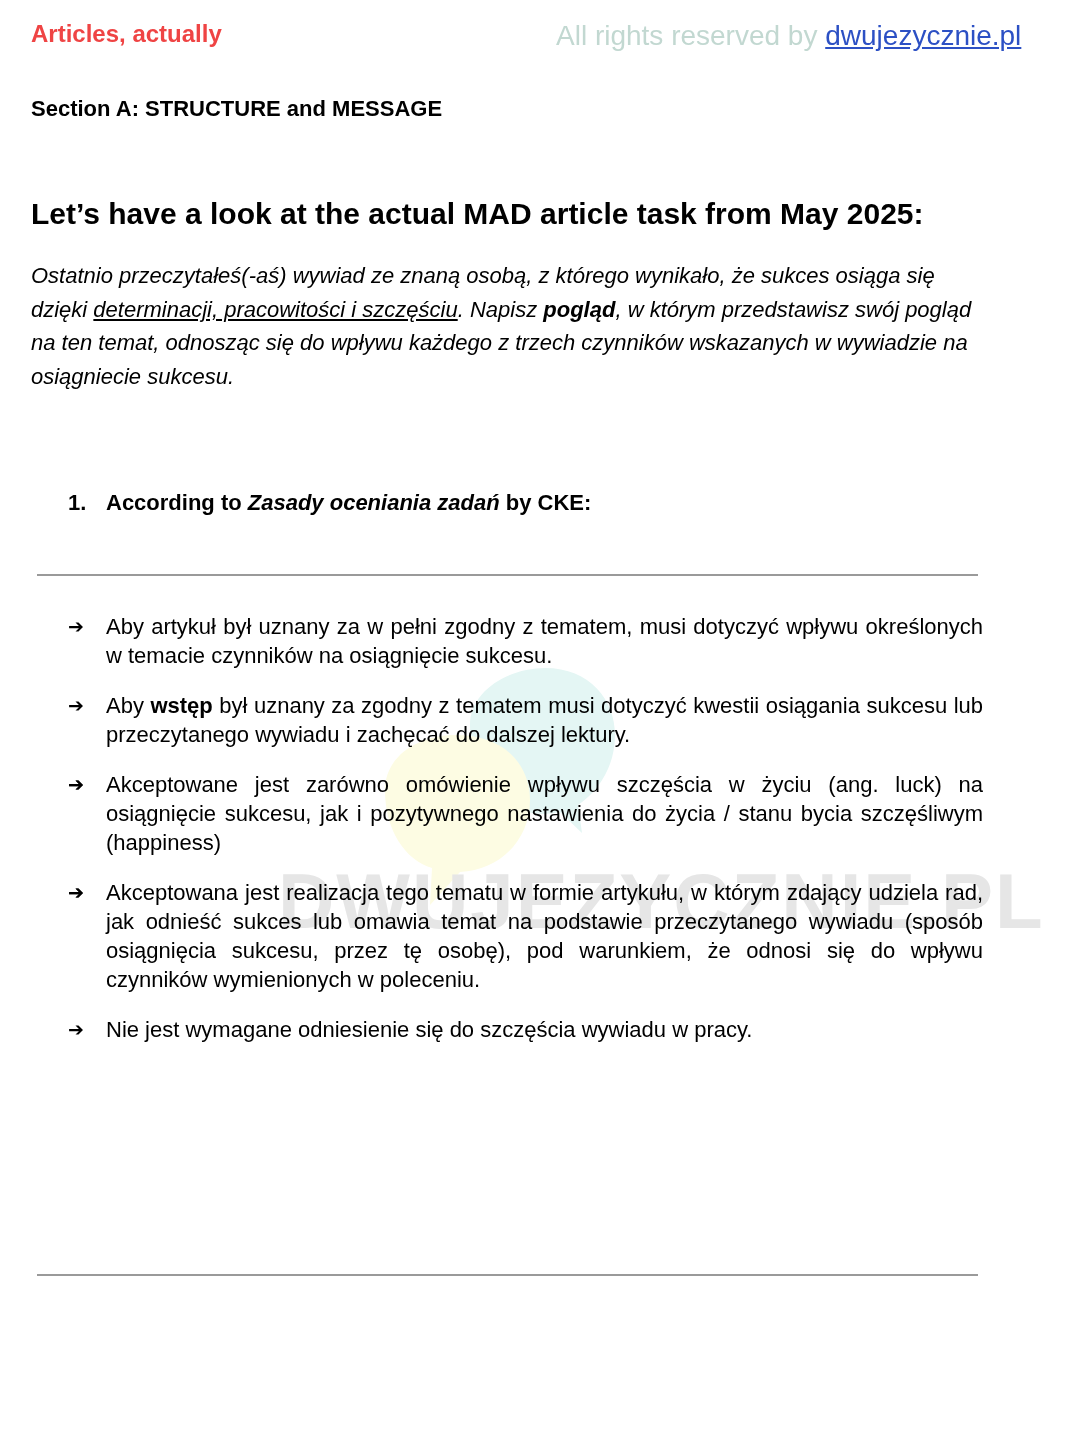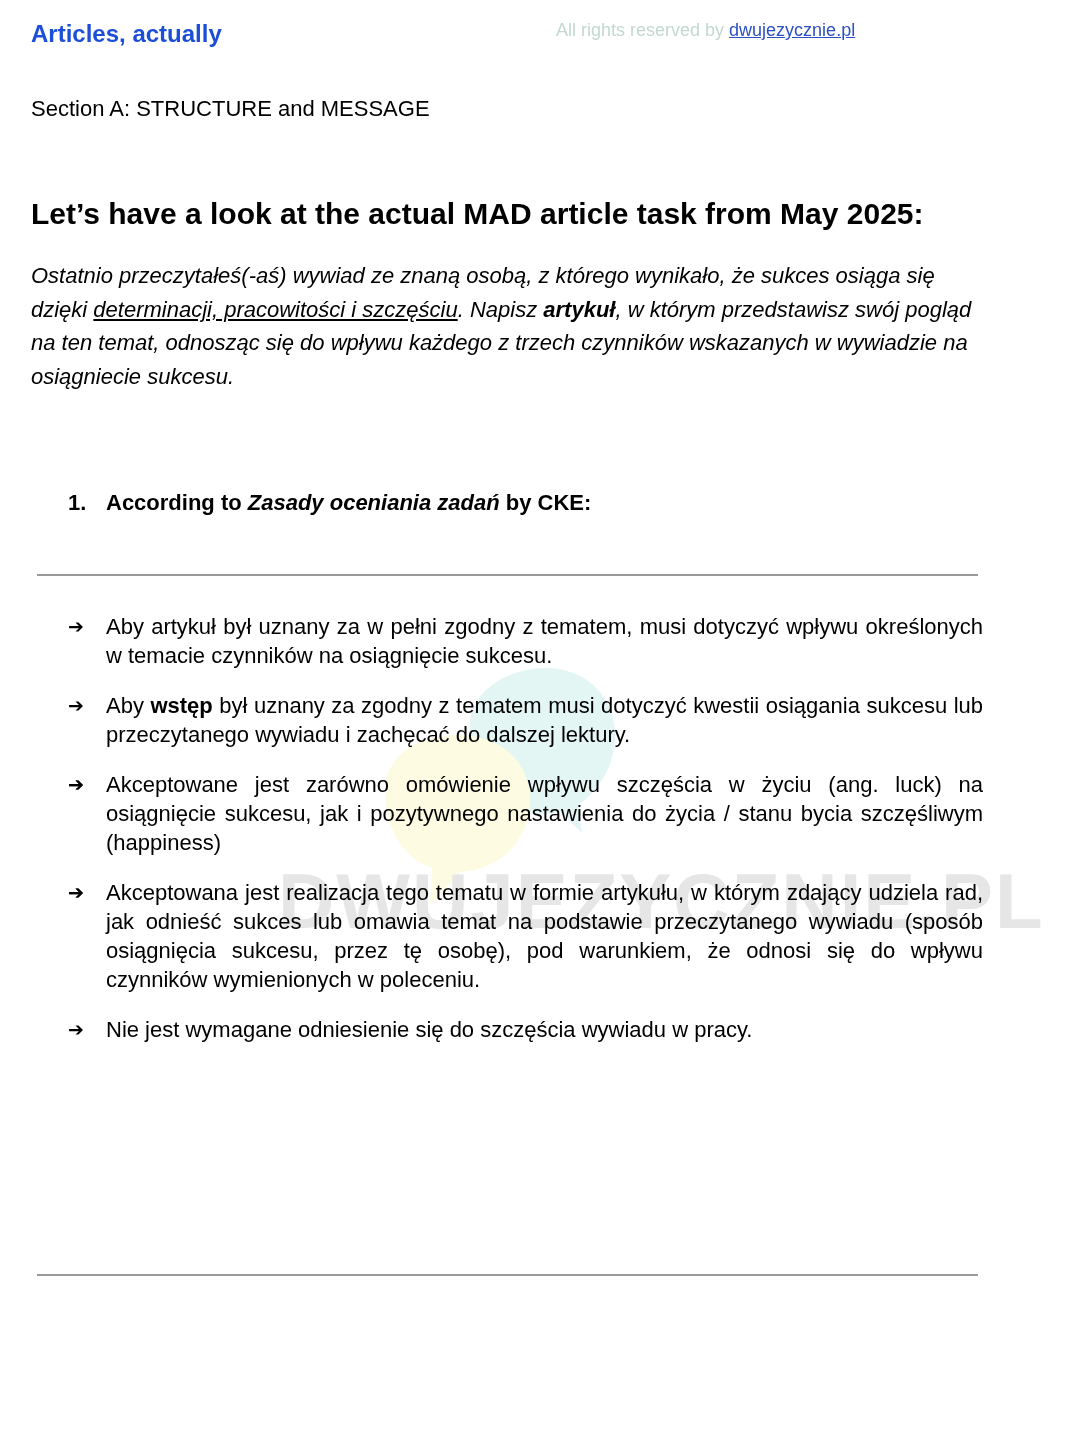--- a/index.html
+++ b/index.html
@@ -2,30 +2,30 @@
 <html><head>
   <meta charset="utf-8">
   <style>
     html, body { margin: 0; padding: 0; background: #ffffff; }
     body {
       width: 1076px; height: 1450px; position: relative; overflow: hidden;
       font-family: "Liberation Sans", sans-serif; color: #000;
     }
     .header-title {
       position: absolute; left: 31px; top: 20px;
-      font-size: 24px; font-weight: bold; color: #1d4ed8;
+      font-size: 24px; font-weight: bold; color: #ef4444;
     }
     .header-rights {
       position: absolute; left: 556px; top: 20px;
-      font-size: 18px; color: #c2d8d1;
+      font-size: 28px; color: #c2d8d1;
     }
     .header-rights a { color: #2c50c4; text-decoration: underline; }
     .section-title {
       position: absolute; left: 31px; top: 96px;
-      font-size: 22px; font-weight: normal;
+      font-size: 22px; font-weight: bold;
     }
     .intro {
       position: absolute; left: 31px; top: 197px;
       font-size: 30px; font-weight: bold;
     }
     .task {
       position: absolute; left: 31px; top: 259px; width: 960px;
       font-size: 22px; font-style: italic; line-height: 33.5px;
     }
     .task u { }
@@ -75,21 +75,21 @@
 <div class="header-title">Articles, actually</div>
 <div class="header-rights">
   <span>All rights reserved by </span><a>dwujezycznie.pl</a>
 </div>
 
 <div class="section-title">Section A: STRUCTURE and MESSAGE</div>
 
 <div class="intro">Let’s have a look at the actual MAD article task from May 2025:</div>
 
 <div class="task">
-  <span>Ostatnio przeczytałeś(-aś) wywiad ze znaną osobą, z którego wynikało, że sukces osiąga się dzięki </span><u>determinacji, pracowitości i szczęściu</u><span>. Napisz </span><b>artykuł</b><span>, w którym przedstawisz swój pogląd na ten temat, odnosząc się do wpływu każdego z trzech czynników wskazanych w wywiadzie na osiągniecie sukcesu.</span>
+  <span>Ostatnio przeczytałeś(-aś) wywiad ze znaną osobą, z którego wynikało, że sukces osiąga się dzięki </span><u>determinacji, pracowitości i szczęściu</u><span>. Napisz </span><b>pogląd</b><span>, w którym przedstawisz swój pogląd na ten temat, odnosząc się do wpływu każdego z trzech czynników wskazanych w wywiadzie na osiągniecie sukcesu.</span>
 </div>
 
 <div class="numbered">
   <span class="num">1.</span><span>According to </span><i>Zasady oceniania zadań</i><span> by CKE:</span>
 </div>
 
 <div class="rule r1"></div>
 
 <ul class="bullets">
   <li><span class="arrow">➔</span><span>Aby artykuł był uznany za w pełni zgodny z tematem, musi dotyczyć wpływu określonych w temacie czynników na osiągnięcie sukcesu.</span></li>

